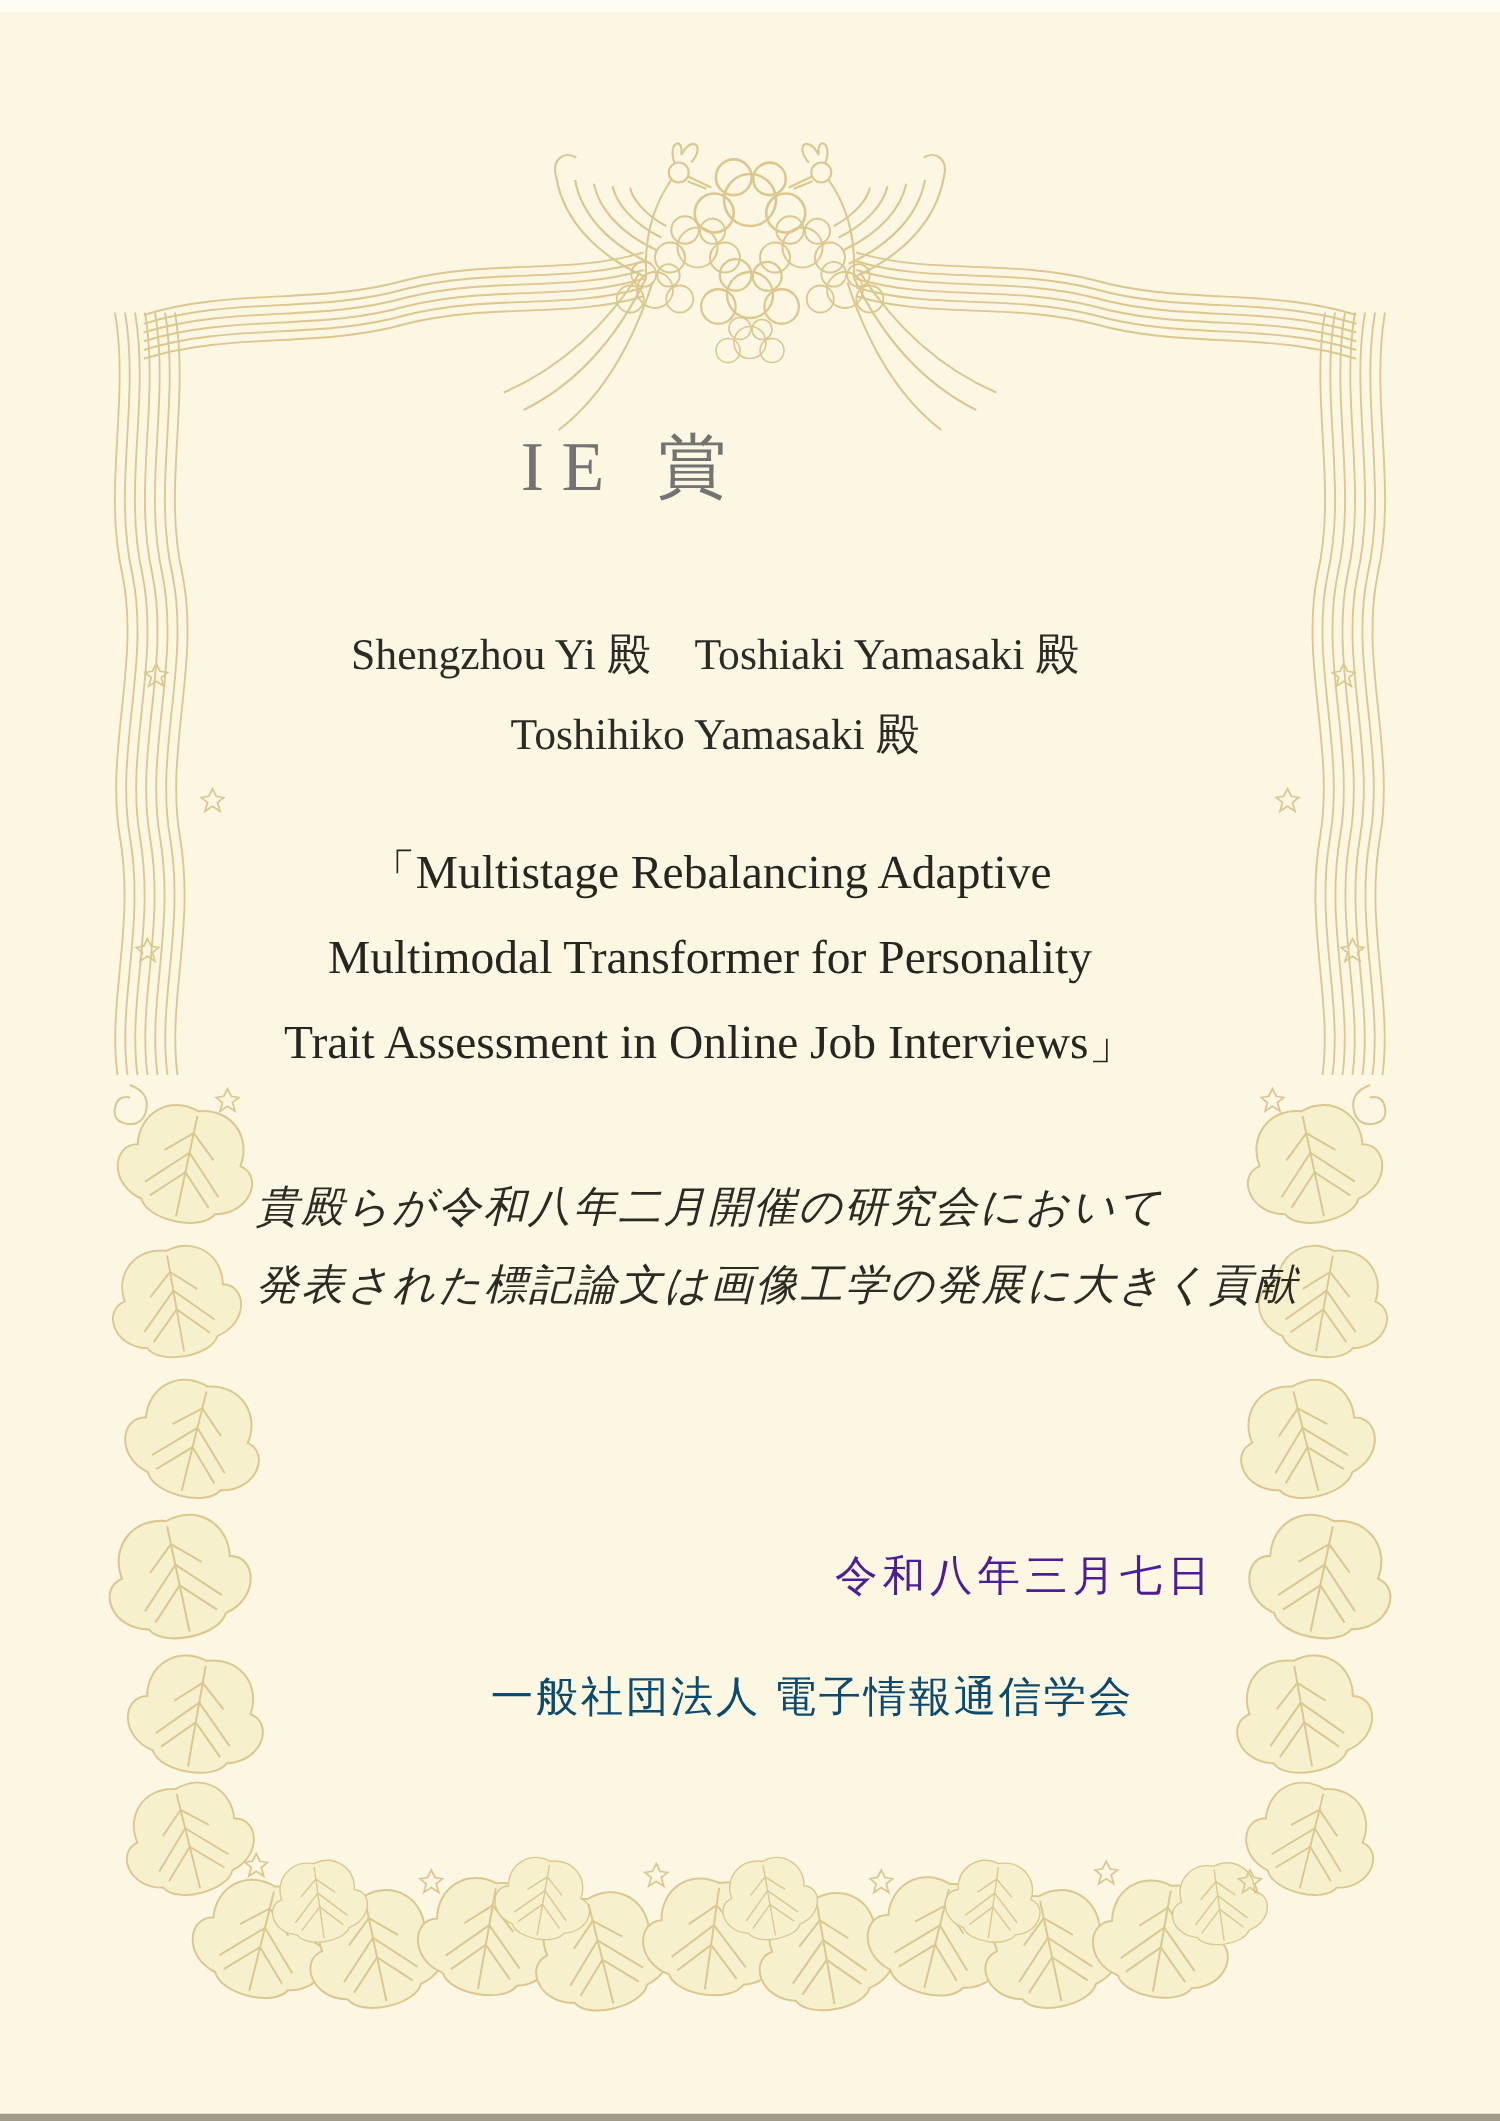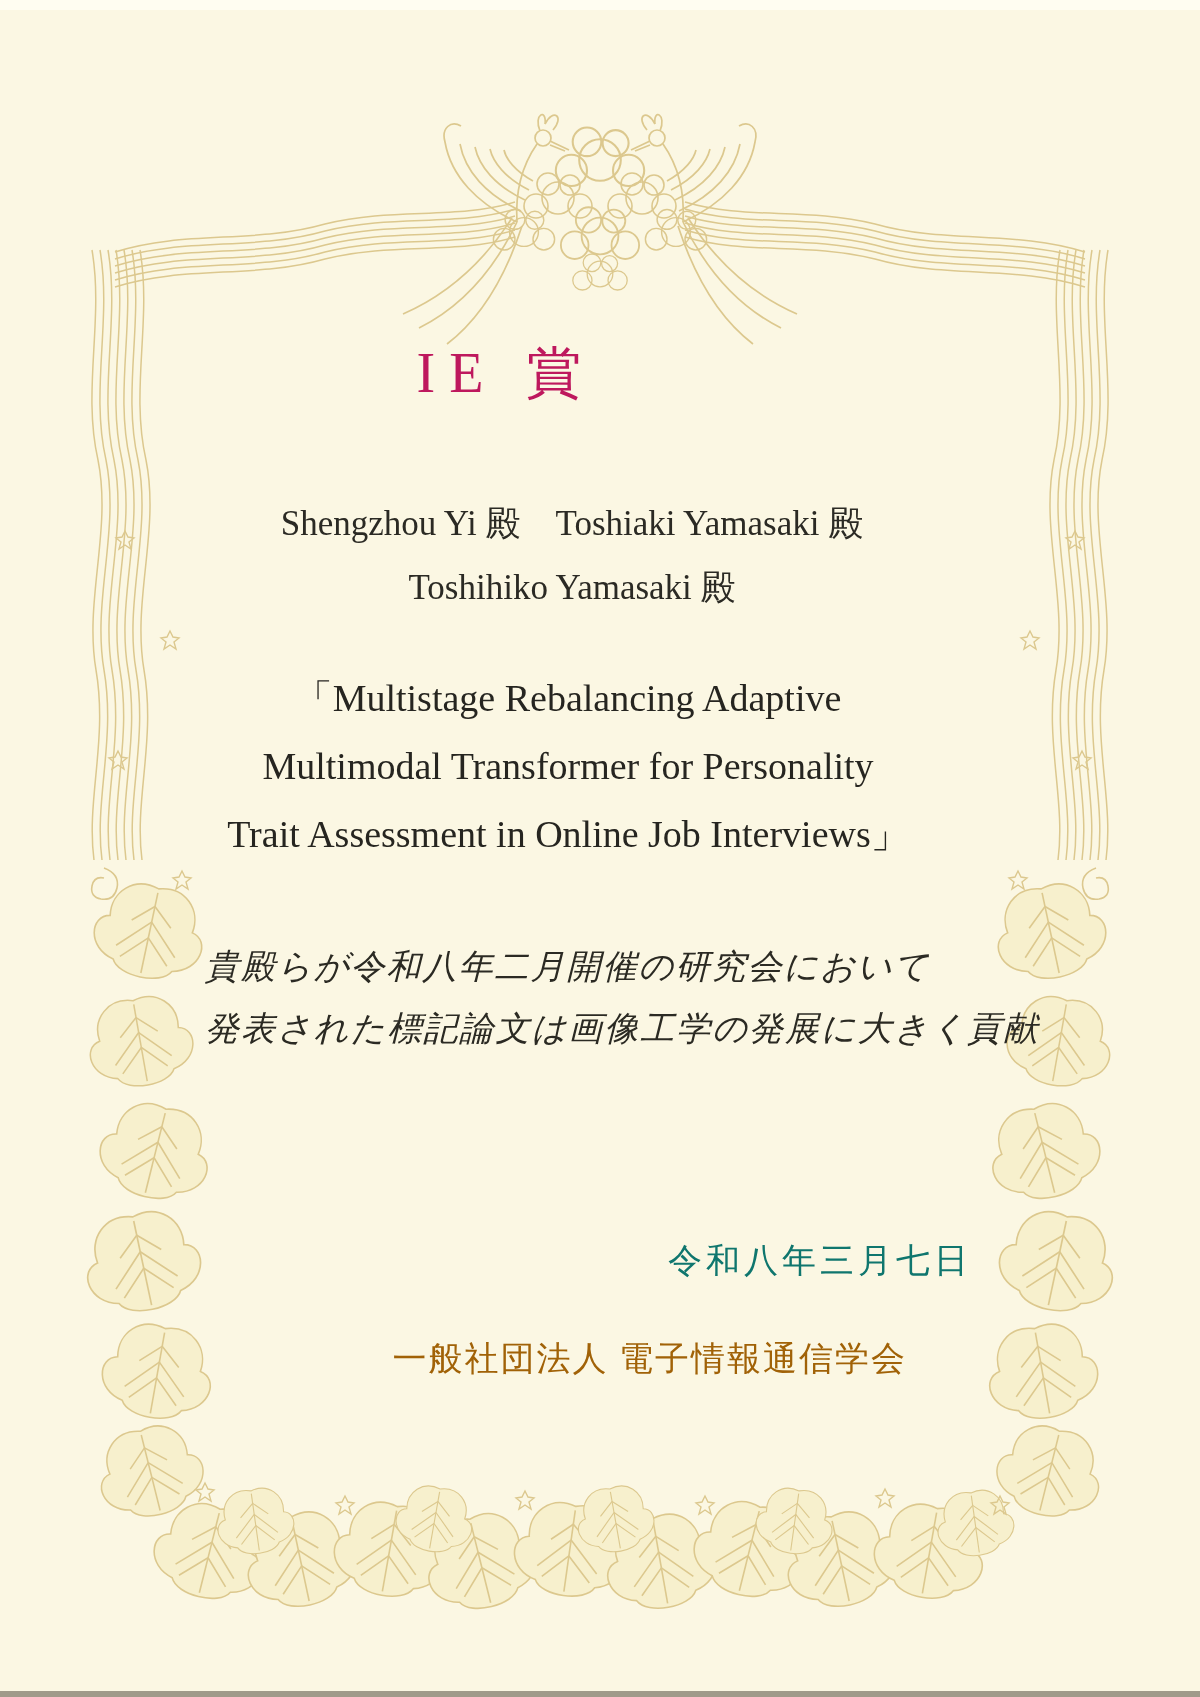--- a/index.html
+++ b/index.html
@@ -8,43 +8,43 @@
     background:#fbf7e3;
     font-family:"Liberation Serif","DejaVu Serif",serif;
     color:#2f2d26;
   }
   .scan-top{position:absolute;left:0;top:0;width:100%;height:10px;background:#fffdf1;}
   .scan-bottom{position:absolute;left:0;bottom:0;width:100%;height:6px;background:#a09a8a;}
   .border-art{position:absolute;left:0;top:0;width:1200px;height:1697px;pointer-events:none;}
   .txt{position:absolute;white-space:nowrap;}
   .award-title{
     top:336px;left:0;width:1012px;text-align:center;
-    font-size:56px;letter-spacing:14px;color:#be185d;
+    font-size:56px;letter-spacing:14px;color:#737373;
   }
   .recipients{
     top:492px;left:0;width:1200px;text-align:center;
     font-size:35px;line-height:64px;color:#2b2a24;
     transform:translateX(-28px);
   }
   .paper-title{
     top:664px;left:0;width:1200px;text-align:center;
     font-size:38px;line-height:68px;color:#262520;
     transform:translateX(-32px);
   }
   .body-text{
     top:936px;left:205px;
     font-size:34px;line-height:62px;letter-spacing:2px;color:#2b2a23;font-style:italic;
   }
   .date-line{
     top:1238px;right:228px;text-align:right;
-    font-size:34px;letter-spacing:4px;color:#0f766e;
+    font-size:34px;letter-spacing:4px;color:#4c1d95;
   }
   .issuer{
     top:1334px;right:293px;text-align:right;
-    font-size:34px;line-height:49px;letter-spacing:2px;color:#a16207;
+    font-size:34px;line-height:49px;letter-spacing:2px;color:#0c4a6e;
   }
 </style>
 </head>
 <body>
 
 <div class="scan-top"></div>
 
 <svg class="border-art" viewBox="0 0 1200 1697" xmlns="http://www.w3.org/2000/svg">
   <defs>
     <g id="cloud" stroke="#dcc88e" fill="none" stroke-width="1.6">

